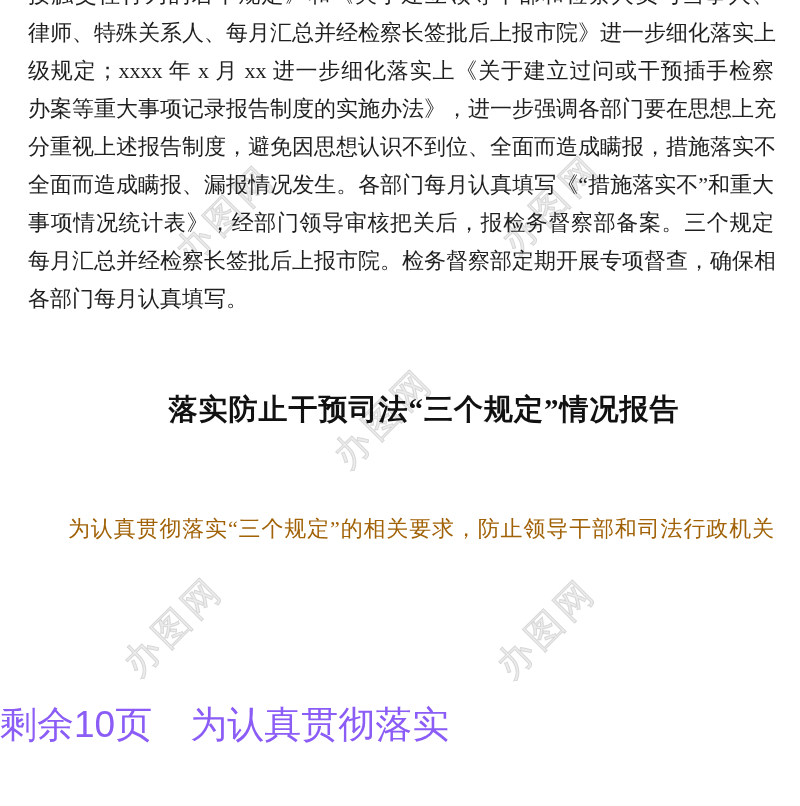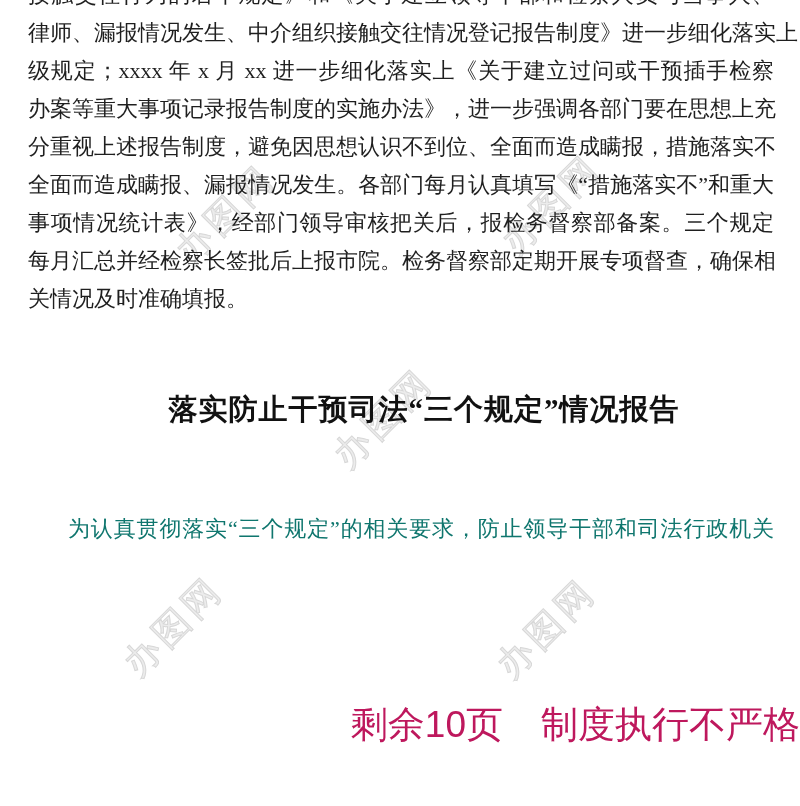--- a/index.html
+++ b/index.html
@@ -45,21 +45,21 @@
     top: -24px;
     left: 28px;
     right: 26px;
     color: #1f1f1f;
   }
   .para2 {
     position: absolute;
     top: 510px;
     left: 28px;
     right: 26px;
-    color: #0f766e;
+    color: #a16207;
   }
   .bline {
     font-size: 22px;
     line-height: 38px;
     white-space: nowrap;
     text-align: justify;
     text-align-last: justify;
     overflow: visible;
   }
   .bline.short {
@@ -83,60 +83,60 @@
     color: #111111;
     font-family: "Liberation Serif", "DejaVu Serif", serif;
     padding-left: 48px;
   }
   .footer-notice {
     position: absolute;
     top: 705px;
     left: 0;
     right: 0;
     display: flex;
-    justify-content: flex-end;
+    justify-content: flex-start;
     gap: 38px;
     font-size: 37px;
     line-height: 40px;
-    color: #be185d;
+    color: #8b5cf6;
     font-family: "Liberation Sans", "DejaVu Sans", sans-serif;
   }
 </style>
 </head>
 <body>
 
 <div class="page">
 
   <div class="wm-layer">
     <span class="wm" style="left:164px; top:190px;">办图网</span>
     <span class="wm" style="left:490px; top:180px;">办图网</span>
     <span class="wm" style="left:322px; top:394px;">办图网</span>
     <span class="wm" style="left:112px; top:602px;">办图网</span>
     <span class="wm" style="left:485px; top:604px;">办图网</span>
   </div>
 
   <div class="content">
 
     <div class="para1">
       <div class="bline">接触交往行为的若干规定》和《关于建立领导干部和检察人员与当事人、</div>
-      <div class="bline">律师、漏报情况发生、中介组织接触交往情况登记报告制度》进一步细化落实上</div>
+      <div class="bline">律师、特殊关系人、每月汇总并经检察长签批后上报市院》进一步细化落实上</div>
       <div class="bline">级规定；xxxx 年 x 月 xx 进一步细化落实上《关于建立过问或干预插手检察</div>
       <div class="bline">办案等重大事项记录报告制度的实施办法》，进一步强调各部门要在思想上充</div>
       <div class="bline">分重视上述报告制度，避免因思想认识不到位、全面而造成瞒报，措施落实不</div>
       <div class="bline">全面而造成瞒报、漏报情况发生。各部门每月认真填写《“措施落实不”和重大</div>
       <div class="bline">事项情况统计表》，经部门领导审核把关后，报检务督察部备案。三个规定</div>
       <div class="bline">每月汇总并经检察长签批后上报市院。检务督察部定期开展专项督查，确保相</div>
-      <div class="bline short">关情况及时准确填报。</div>
+      <div class="bline short">各部门每月认真填写。</div>
     </div>
 
     <h1 class="doc-title">落实防止干预司法“三个规定”情况报告</h1>
 
     <div class="para2">
       <div class="bline indent">为认真贯彻落实“三个规定”的相关要求，防止领导干部和司法行政机关</div>
     </div>
 
     <div class="footer-notice">
       <span>剩余10页</span>
-      <span>制度执行不严格</span>
+      <span>为认真贯彻落实</span>
     </div>
 
   </div>
 </div>
 
 </body></html>

